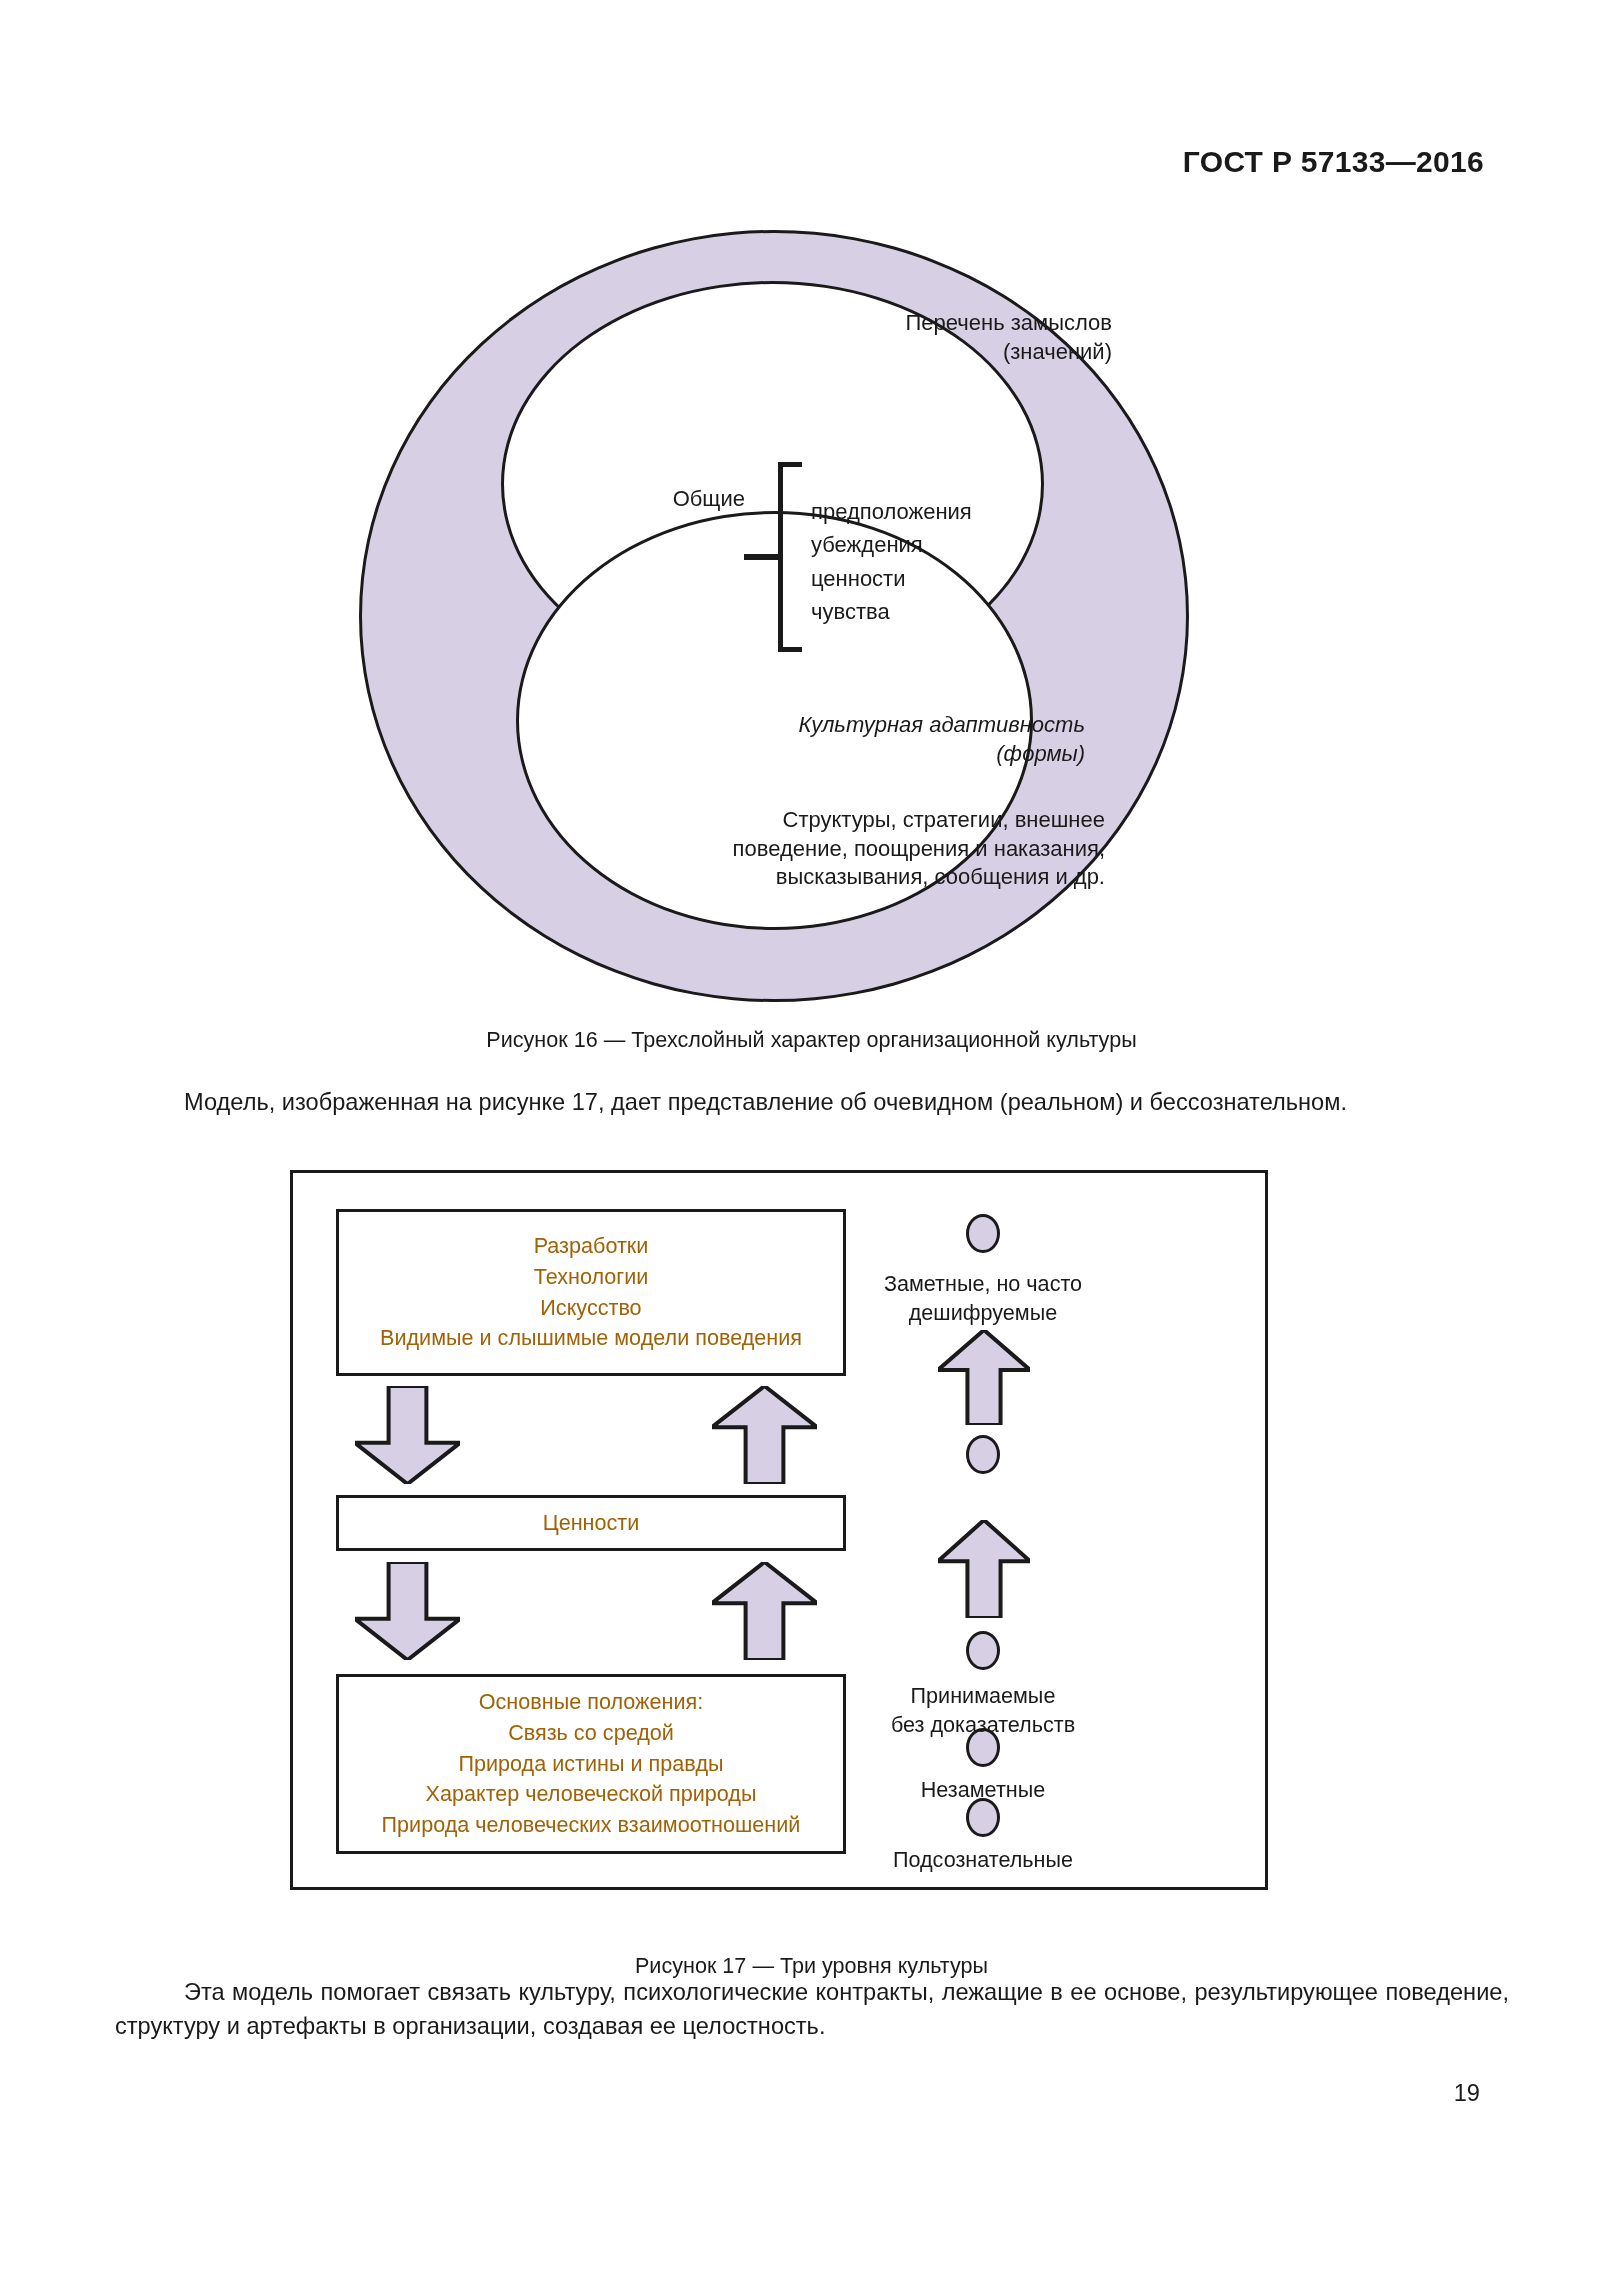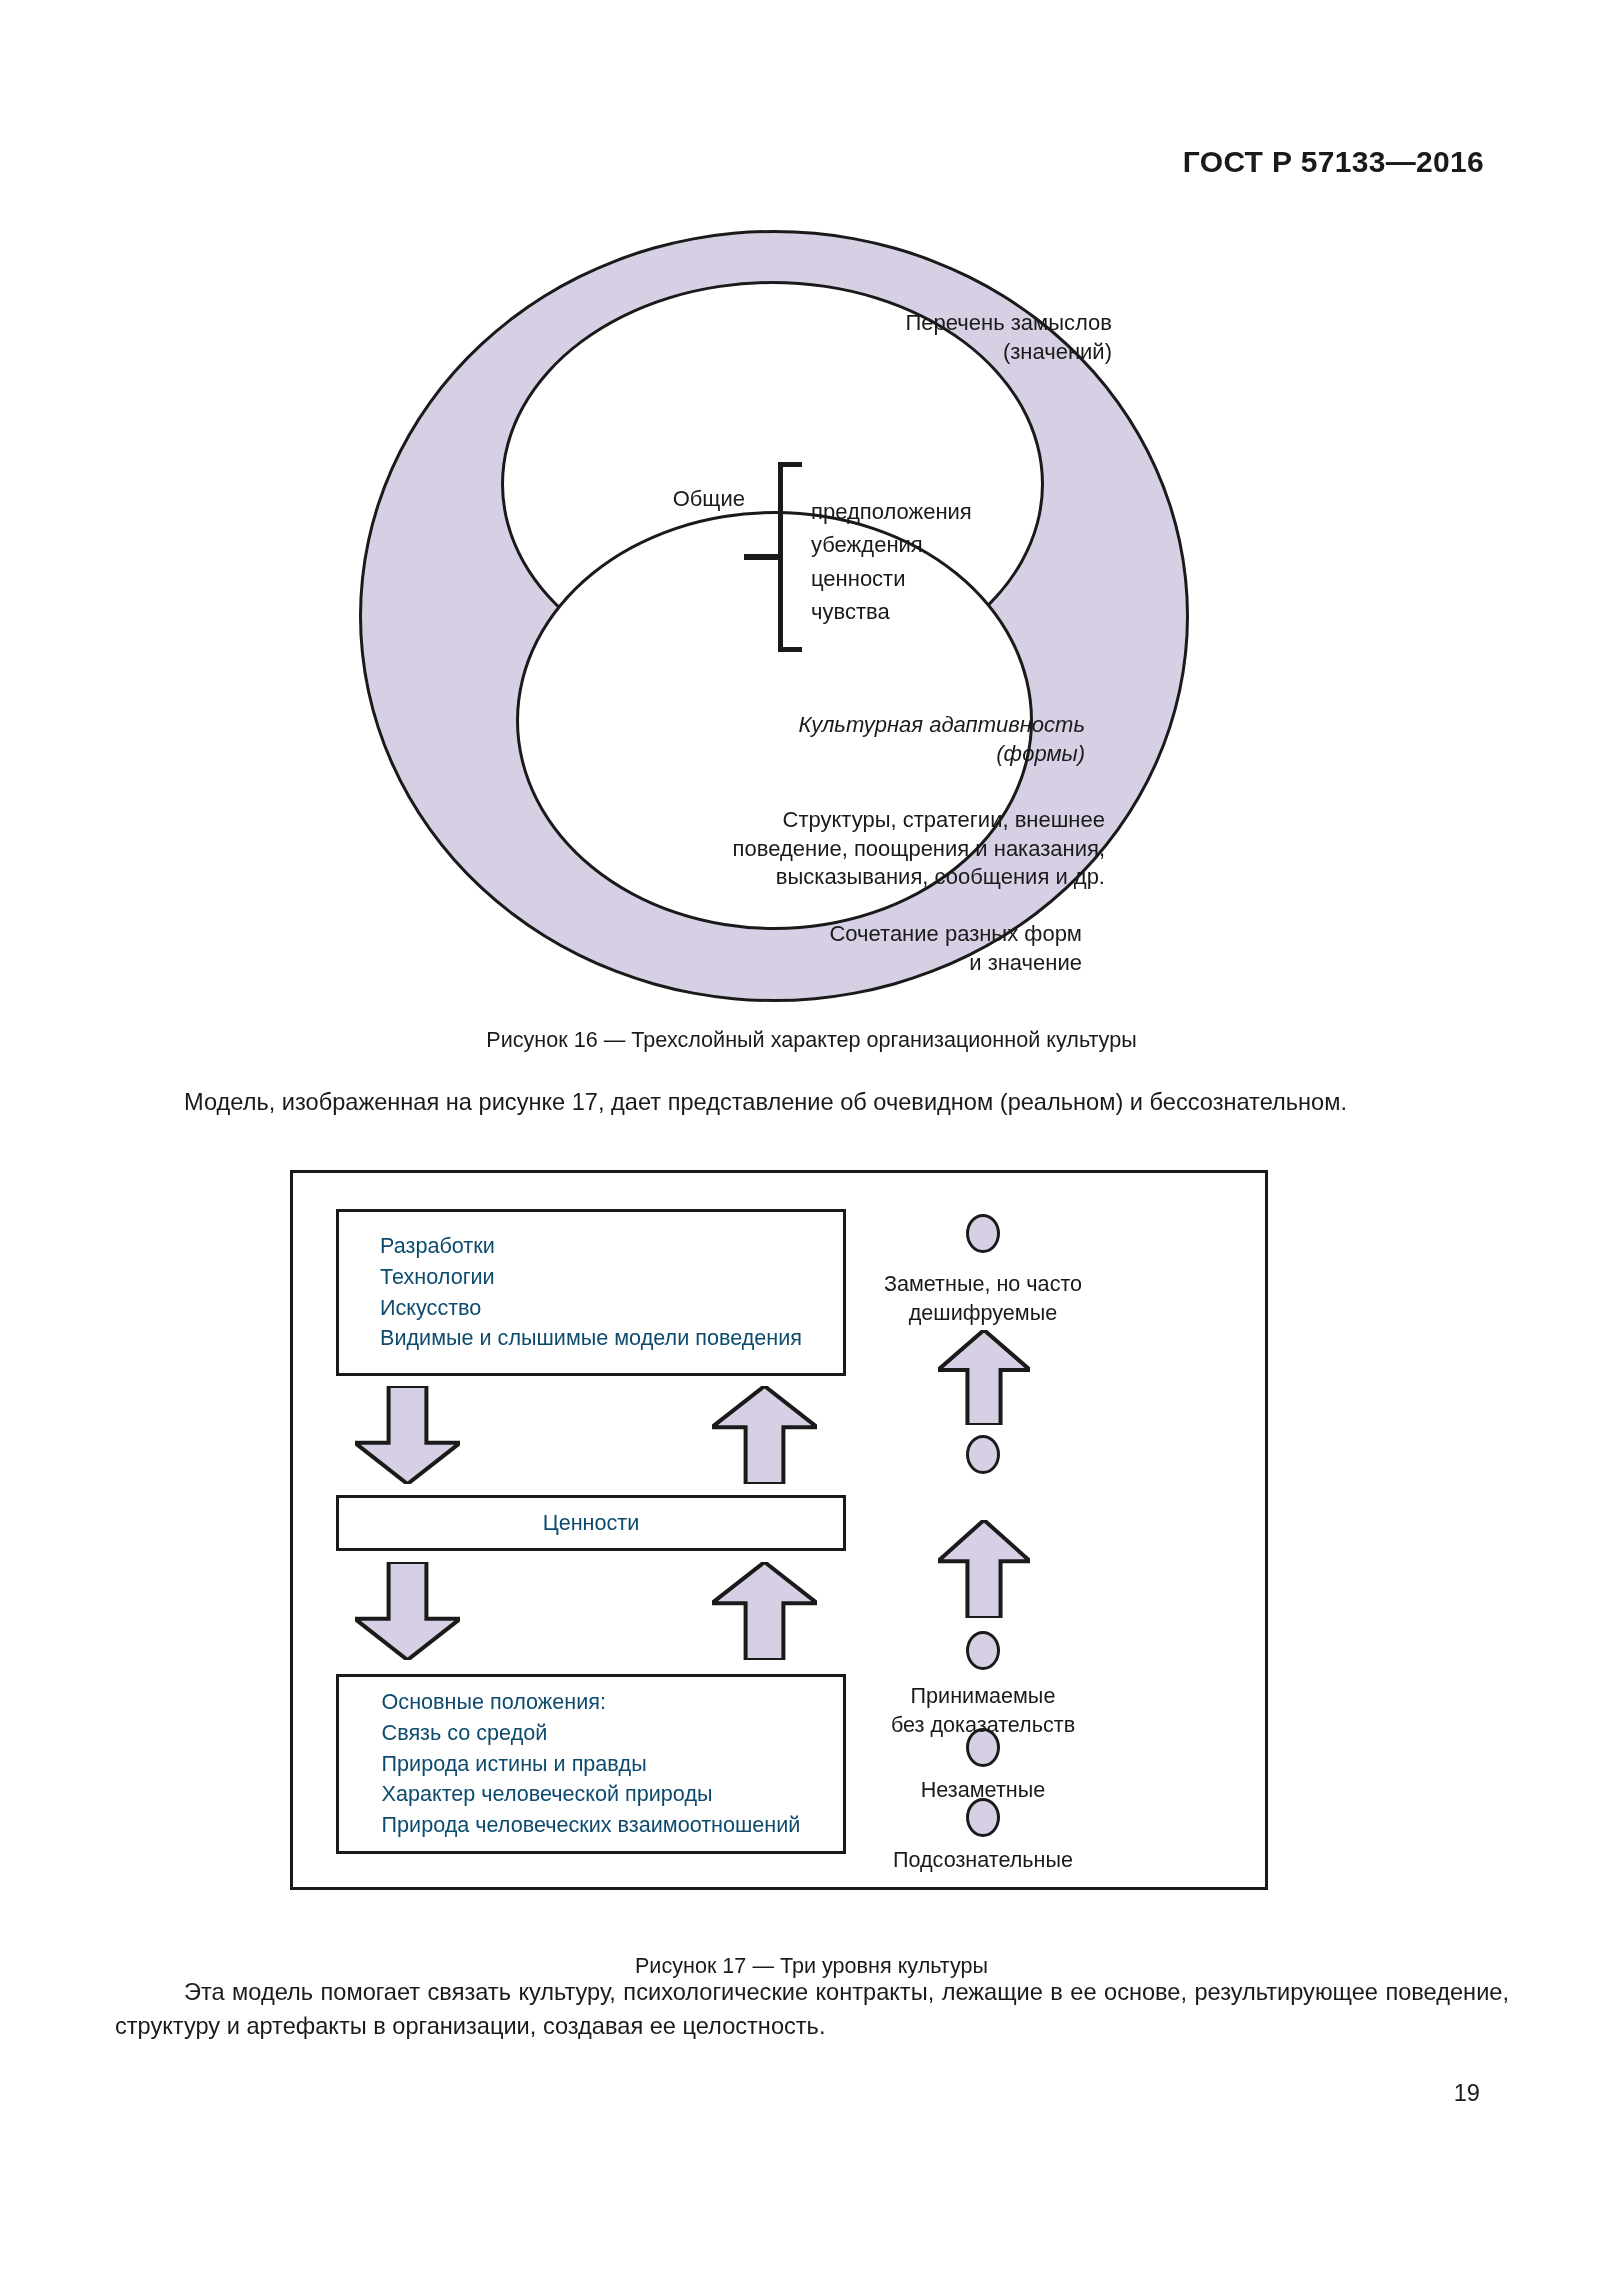--- a/index.html
+++ b/index.html
@@ -160,24 +160,25 @@
     border: 3.3px solid #1a1a1a;
     background: #ffffff;
   }
   .f17-box {
     position: absolute;
     border: 3.3px solid #1a1a1a;
     background: #ffffff;
     display: flex;
     align-items: center;
     justify-content: center;
+    text-align: center;
     font-size: 21.6px;
     line-height: 1.42;
     white-space: pre-line;
-    color: #0c4a6e;
+    color: #a16207;
   }
   .box-top    { left: 43px;  top: 36px;  width: 510px; height: 167px; }
   .box-mid    { left: 43px;  top: 322px; width: 510px; height: 56px;  }
   .box-bottom { left: 43px;  top: 501px; width: 510px; height: 180px; }
 
   
   .arrow {
     position: absolute;
     background: #d7d0e5;
   }
@@ -270,22 +271,20 @@
 чувства</div>
 
 
     <div class="txt t-kultur">Культурная адаптивность
 (формы)</div>
 
     <div class="txt t-struct">Структуры, стратегии, внешнее
 поведение, поощрения и наказания,
 высказывания, сообщения и др.</div>
 
-    <div class="txt t-sochet">Сочетание разных форм
-и значение</div>
   </div>
 
   <div class="fig-caption" id="caption16">Рисунок 16 — Трехслойный характер организационной культуры</div>
 
   <div class="body-par" id="par-1">Модель, изображенная на рисунке 17, дает представление об очевидном (реальном) и бессознательном.</div>
 
   <div class="fig17">
 
     <div class="f17-box box-top">Разработки
 Технологии

